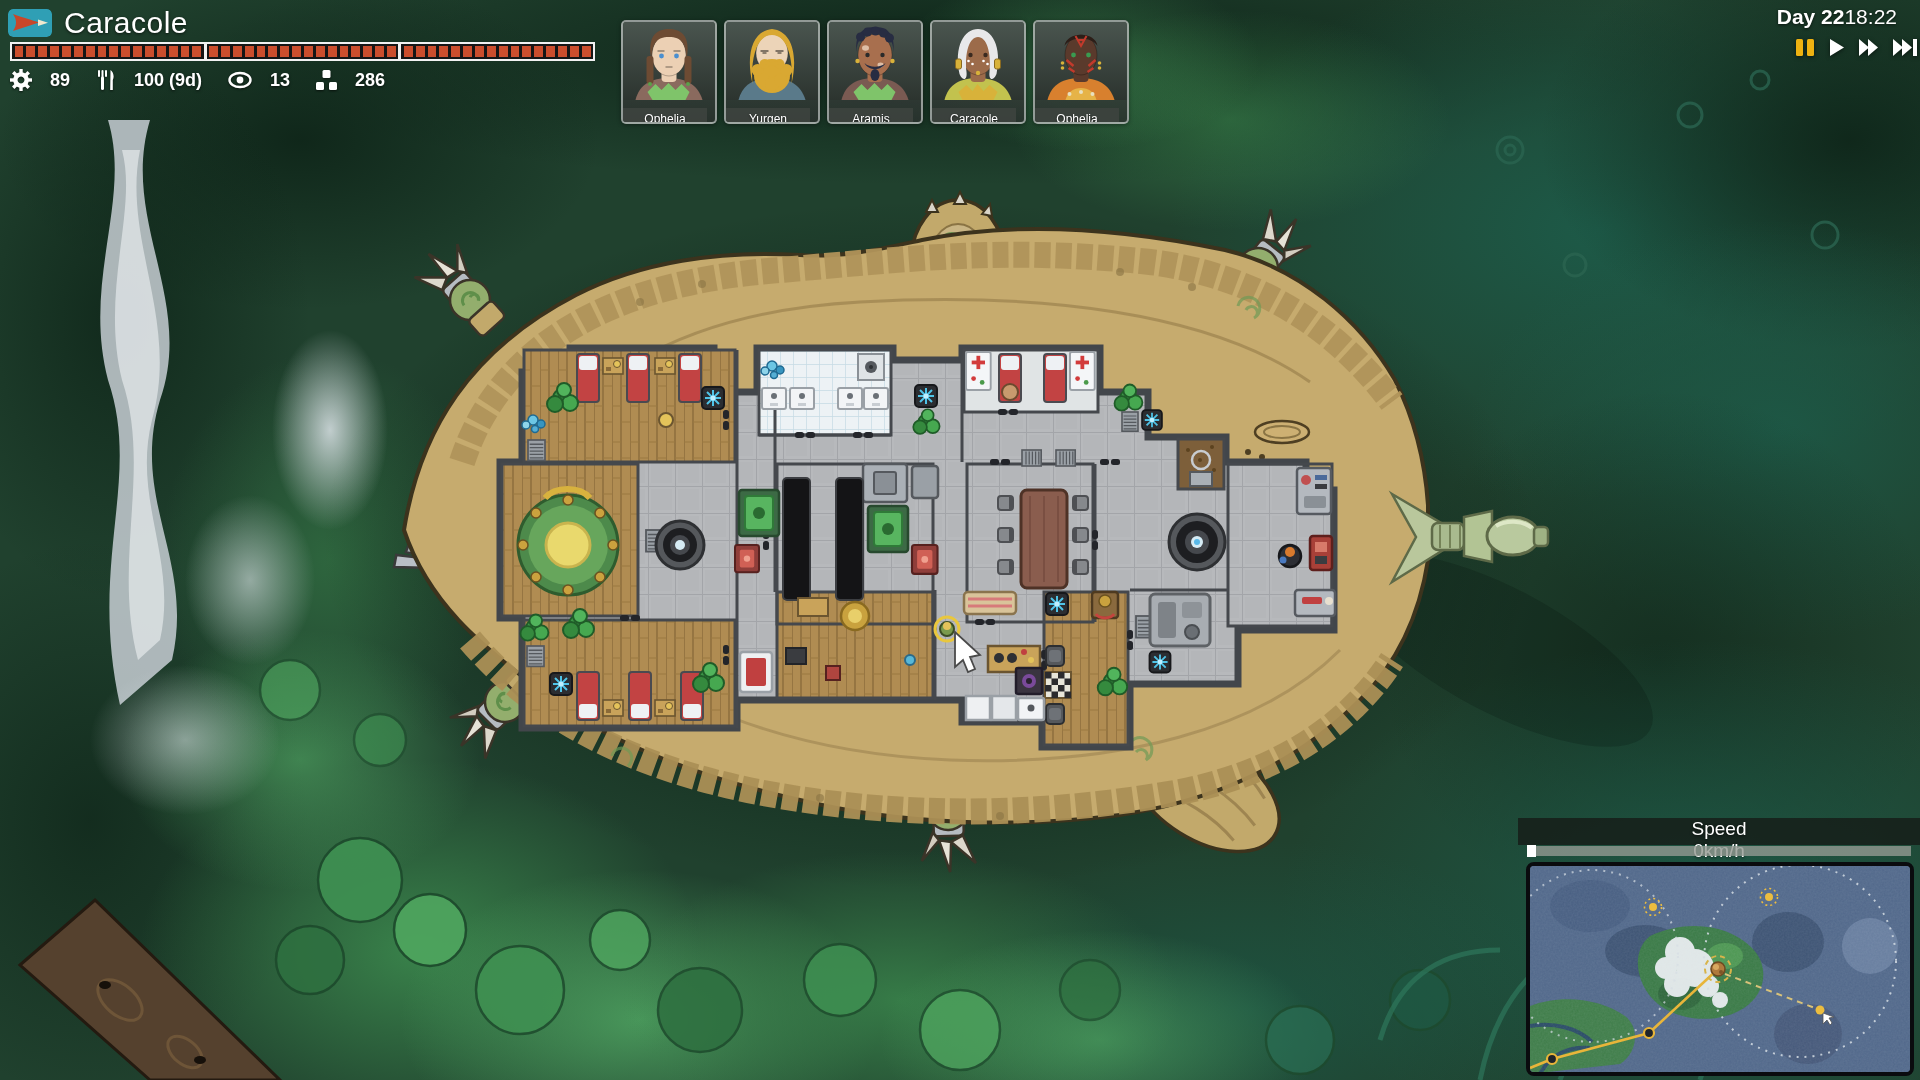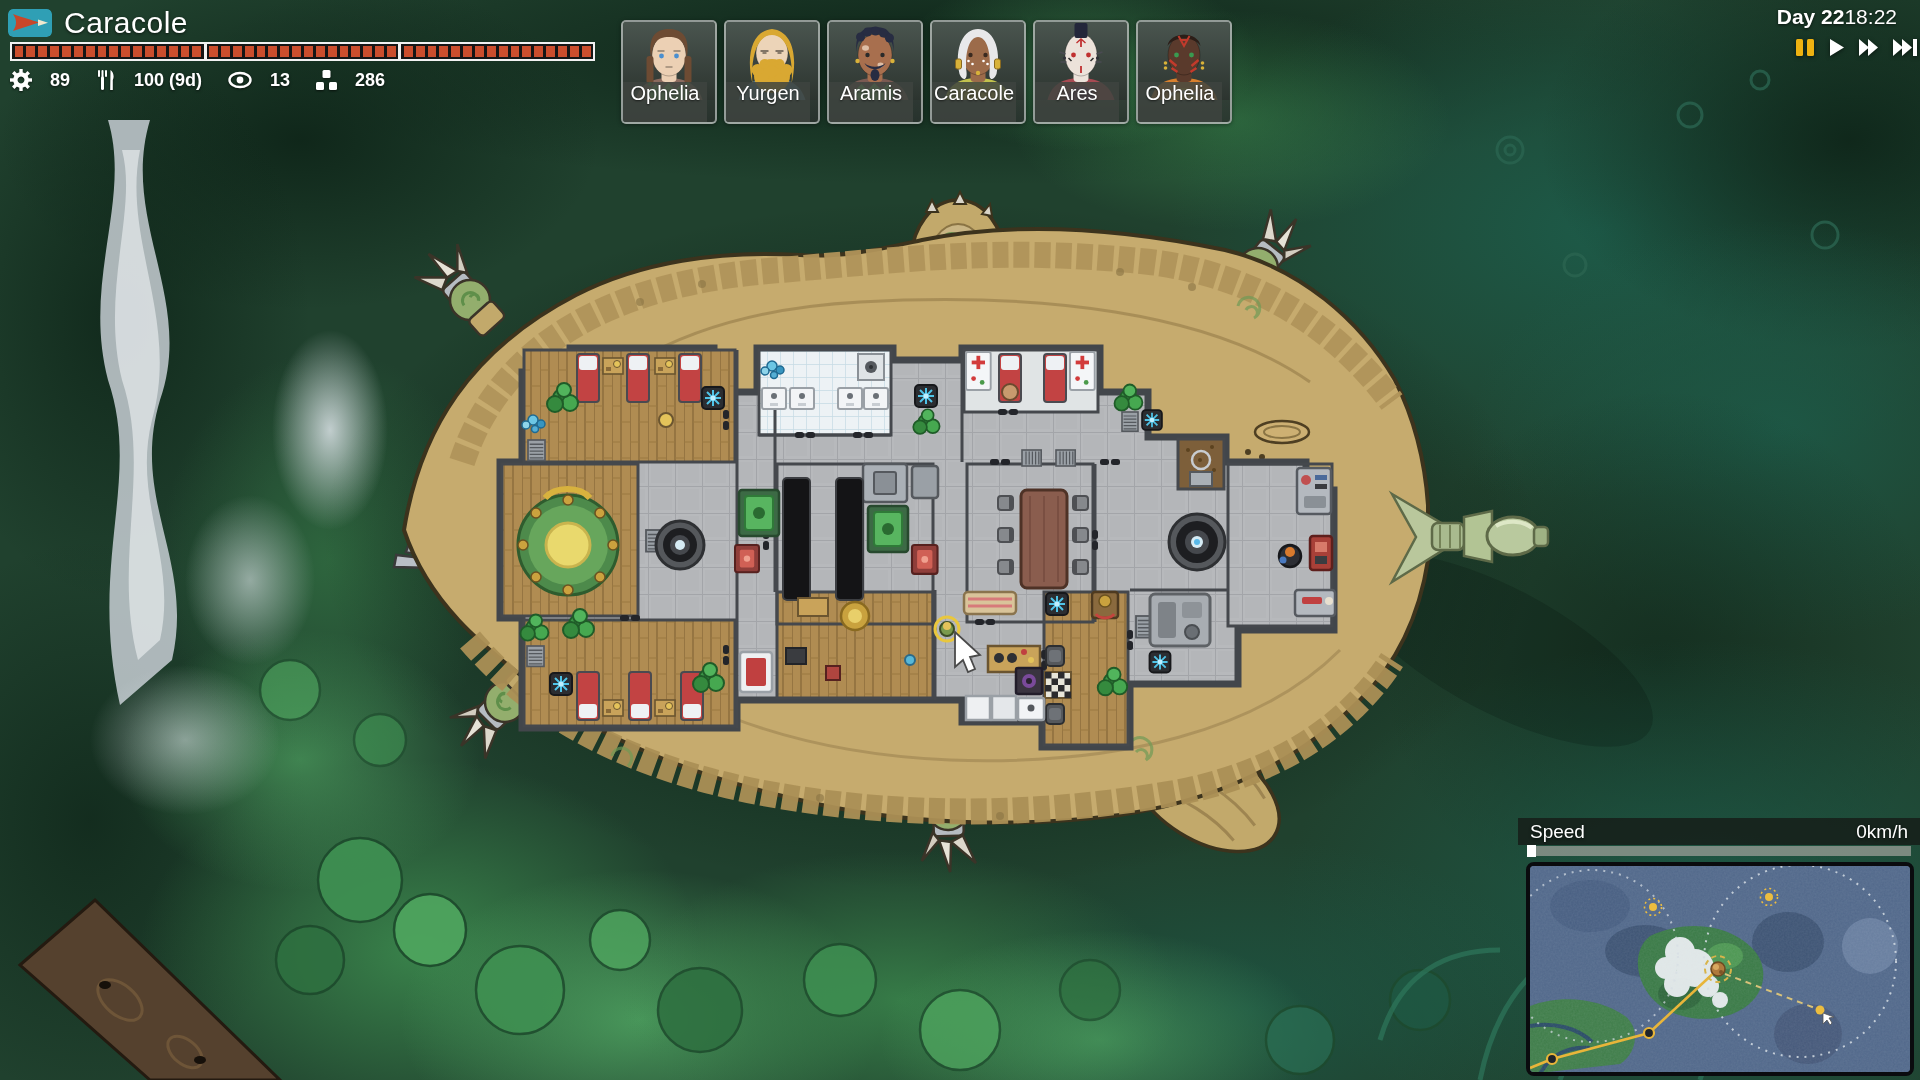--- a/index.html
+++ b/index.html
@@ -17,32 +17,32 @@
   #stats{position:absolute;left:10px;top:69px;display:flex;gap:26px;align-items:center;
          font-size:18px;font-weight:bold;}
   .stat{display:flex;align-items:center;gap:18px;}
   .stat svg{display:block;filter:drop-shadow(0 1px 1px rgba(0,0,0,.6));}
   
   #crew{position:absolute;left:621px;top:20px;display:flex;gap:7px;}
   .card{width:92px;height:100px;border:2px solid rgba(235,240,238,.55);border-radius:5px;
         background:linear-gradient(180deg,rgba(74,84,78,.88),rgba(42,50,46,.88));
         position:relative;overflow:hidden;box-shadow:0 1px 4px rgba(0,0,0,.4);}
   .card svg{position:absolute;left:0;top:0;}
-  .card .nm{position:absolute;left:0;right:8px;bottom:0;height:40px;line-height:22px;
-        background:rgba(62,68,64,.85);text-align:center;font-size:20px;color:#fff;
+  .card .nm{position:absolute;left:0;right:8px;bottom:0;height:14px;line-height:22px;
+        background:rgba(62,68,64,.85);text-align:center;font-size:12px;color:#fff;
         text-shadow:0 1px 2px rgba(0,0,0,.6);}
   
   #clock{position:absolute;right:23px;top:5px;font-size:21px;}
   #clock .d{font-weight:bold;margin-right:0;}
   #controls{position:absolute;left:1795px;top:36px;display:flex;gap:13px;align-items:center;height:22px;}
   .ctl{cursor:pointer;display:block;filter:drop-shadow(0 1px 2px rgba(0,0,0,.6));}
   
   #speed{position:absolute;left:1518px;top:818px;width:402px;}
   #speed .hd{height:27px;background:rgba(22,26,22,.78);display:flex;justify-content:space-between;
-        align-items:center;padding:0 12px;font-size:19px;}
+        align-items:center;padding:0 12px;font-size:19px;flex-direction:column;}
   #speed .trk{margin:1px 9px 0 9px;height:10px;background:rgba(148,154,146,.8);position:relative;}
   #speed .knob{position:absolute;left:0;top:-1px;width:9px;height:12px;background:#fff;}
   #minimap{position:absolute;left:1526px;top:862px;width:388px;height:214px;border:4px solid #0a0b0e;
         border-radius:8px;box-sizing:border-box;overflow:hidden;background:#51688a;}
 </style>
 </head>
 <body>
 
 <svg id="scene" width="1920" height="1080" viewBox="0 0 1920 1080">
   <defs>
@@ -741,39 +741,20 @@
           <circle cx="51" cy="39" r="1.3"></circle>
           <circle cx="55" cy="42" r="1.3"></circle>
         </g>
       <circle cx="45.5" cy="51" r="2.2" fill="#d8b23a"></circle>
     </svg>
     <div class="nm">Caracole</div>
   </div>
   <div class="card">
     <svg width="92" height="78" viewBox="0 0 91 78">
       <rect width="91" height="78" fill="url(#pgrad)"></rect>
-      <path class="p-outfit" d="M12,78 C16,62 28,56 45,56 C62,56 74,62 79,78 Z" fill="#a84a52"></path>
-      <path class="p-collar" d="M30,78 C33,68 40,64 45.5,64 C51,64 58,68 61,78 Z" opacity=".8" fill="#8a3a7a"></path>
-      <rect class="p-skin" x="38" y="44" width="15" height="16" rx="4" fill="#ece2da"></rect>
-      <ellipse class="p-skin" cx="45.5" cy="33" rx="16" ry="21" stroke="rgba(0,0,0,.25)" fill="#ece2da"></ellipse>
-      <rect class="p-hair" x="39" y="1" width="13" height="15" rx="2" fill="#23263a"></rect>
-      <path d="M45.5,18 V25 M45.5,44 V51" stroke="#c03030" stroke-width="1.8"></path>
-      <path d="M41,21 L45.5,17 L50,21" stroke="#c03030" stroke-width="1.4" fill="none"></path>
-      <circle class="p-eyes" cx="38" cy="33" r="2.4" fill="#c03030"></circle>
-        <circle class="p-eyes" cx="53" cy="33" r="2.4" fill="#c03030"></circle>
-      <path d="M33,36 L36,39 M58,36 L55,39" stroke="#303030" stroke-width="1.6"></path>
-      <path d="M24,30 L30,32 M67,30 L61,32 M25,40 L31,40 M66,40 L60,40" stroke="#4a4a52" stroke-width="1.6"></path>
-      <circle cx="29" cy="36" r="1.6" fill="#303038"></circle>
-        <circle cx="62" cy="36" r="1.6" fill="#303038"></circle>
-    </svg>
-    <div class="nm">Ares</div>
-  </div>
-  <div class="card">
-    <svg width="92" height="78" viewBox="0 0 91 78">
-      <rect width="91" height="78" fill="url(#pgrad)"></rect>
       <path class="p-outfit" d="M12,78 C16,62 28,56 45,56 C62,56 74,62 79,78 Z" fill="#d8802e"></path>
       <path class="p-collar" d="M30,78 C32,70 38,66 45.5,66 C53,66 59,70 61,78 Z" opacity=".9" fill="#e8b84a"></path>
       <circle cx="34" cy="72" r="2" fill="#e8e0c0"></circle>
         <circle cx="45.5" cy="70" r="2" fill="#e8e0c0"></circle>
         <circle cx="57" cy="72" r="2" fill="#e8e0c0"></circle>
       <rect class="p-skin" x="38" y="44" width="15" height="16" rx="4" fill="#5a3a2c"></rect>
       <ellipse class="p-skin" cx="45.5" cy="33" rx="16" ry="20" stroke="rgba(0,0,0,.25)" fill="#5a3a2c"></ellipse>
       <path class="p-hair" d="M29,24 C31,9 60,9 62,24 C56,14 35,14 29,24 Z" fill="#2c1e18"></path>
       <path d="M40,14 L45.5,24 L51,14 M43,18 L48,18" stroke="#c23a2c" stroke-width="2" fill="none"></path>
       <path d="M31,38 L38,44 M60,38 L53,44 M33,46 L39,50 M58,46 L52,50" stroke="#c23a2c" stroke-width="2.4"></path>

